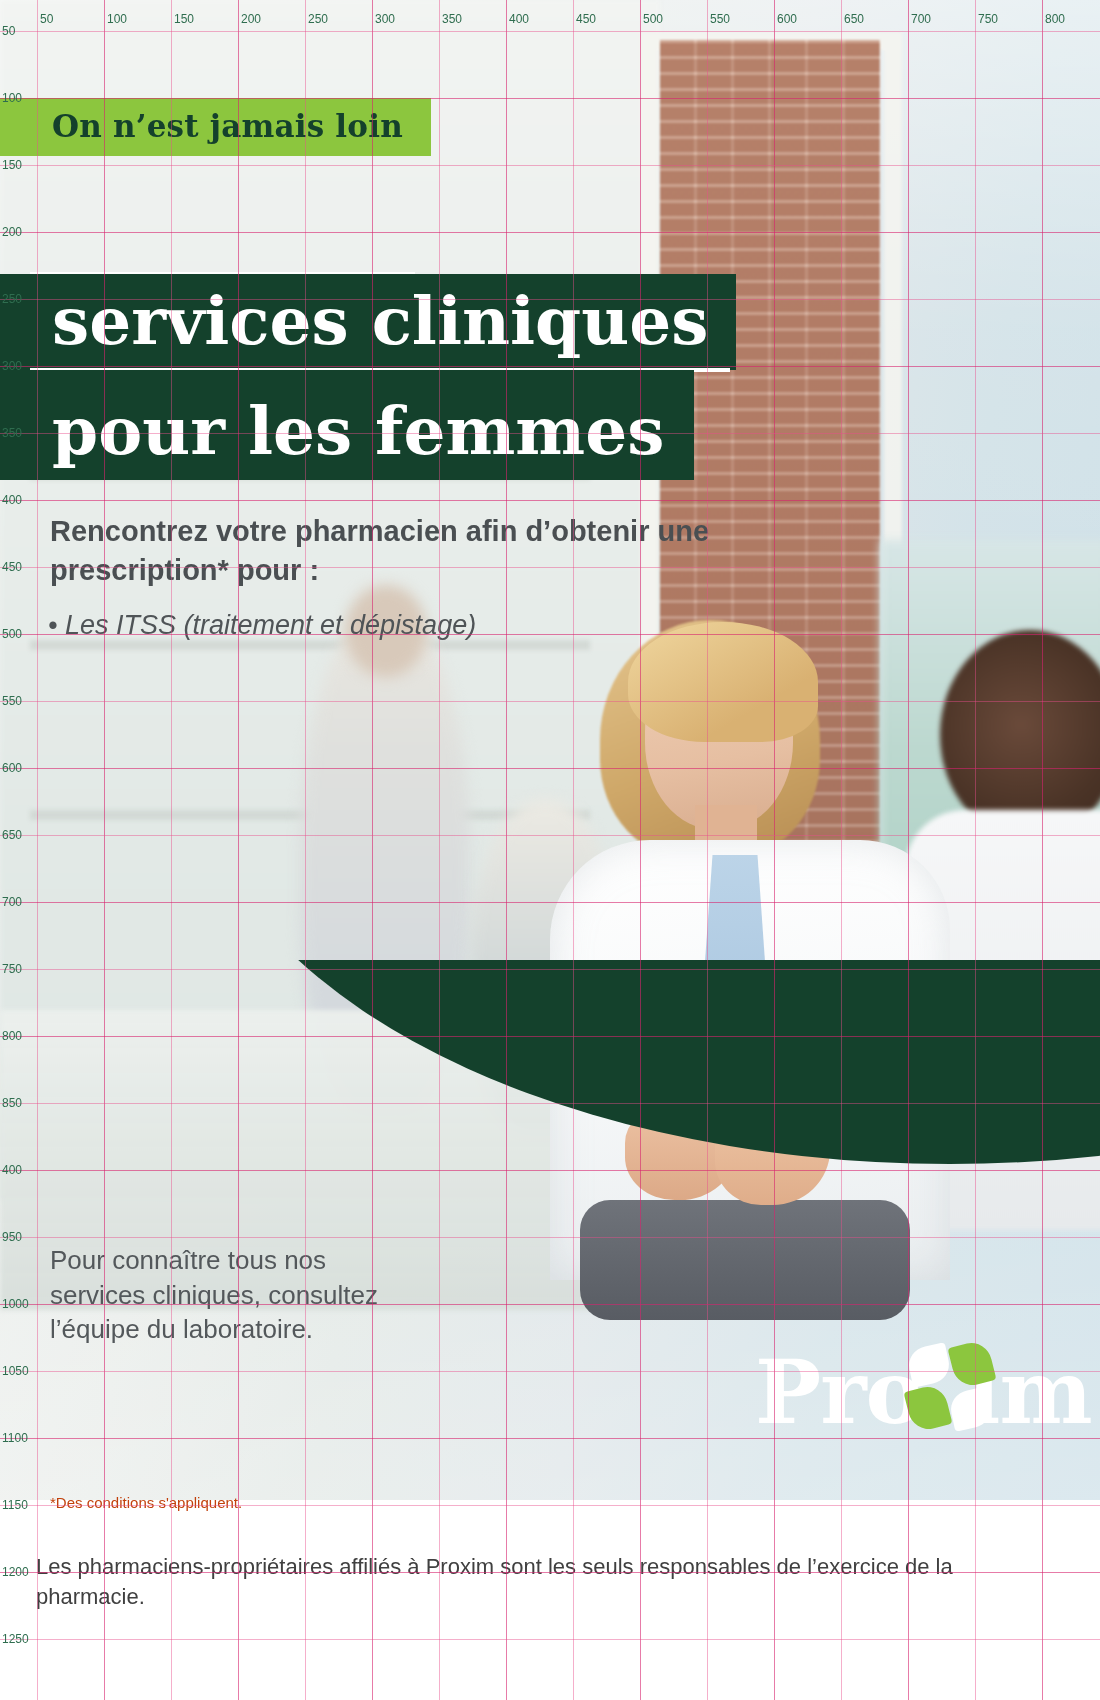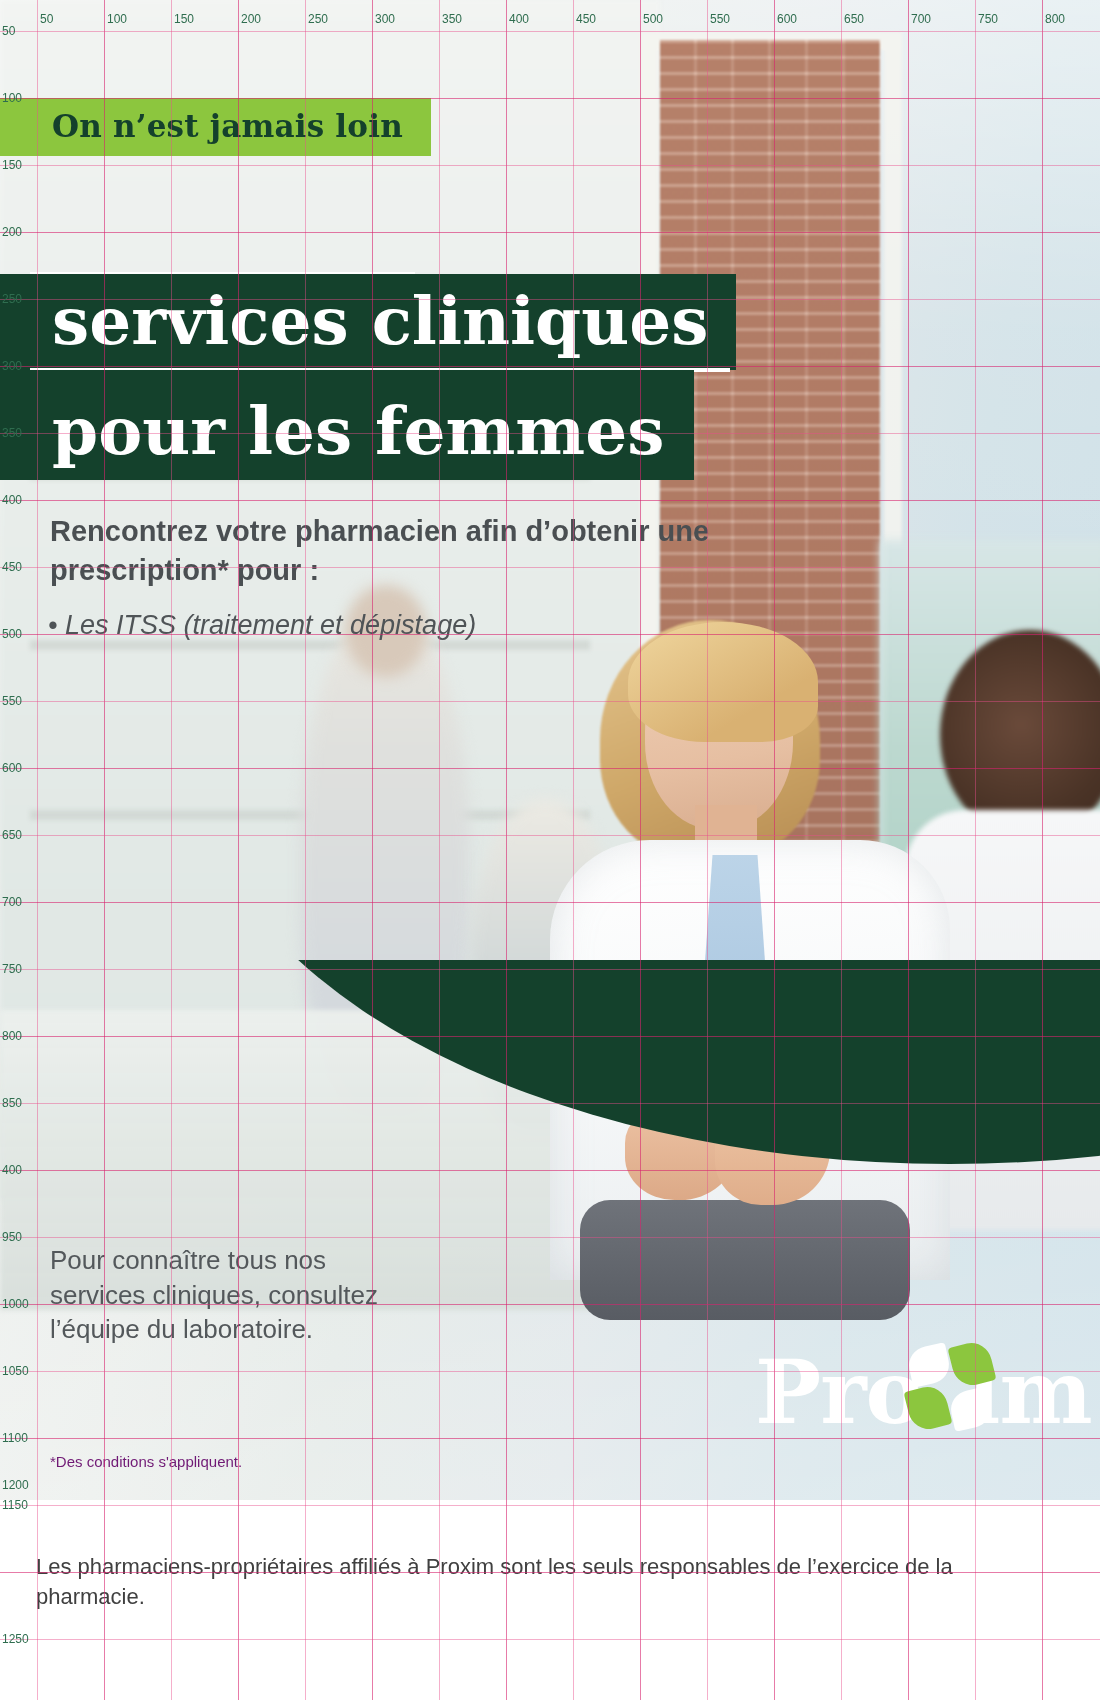--- a/index.html
+++ b/index.html
@@ -246,22 +246,22 @@
     left: 50px;
     top: 1243px;
     width: 330px;
     color: #53585b;
     font-size: 26px;
     line-height: 1.33;
   }
   .legal {
     position: absolute;
     left: 50px;
-    top: 1453px;
-    color: #701a75;
+    top: 1494px;
+    color: #c2410c;
     font-size: 15px;
   }
 
   
   .logo {
     position: absolute;
     left: 735px;
     top: 1340px;
     width: 300px;
     height: 110px;
@@ -463,16 +463,16 @@
     <div class="tick-label vert" style="top: 1230px;">950</div>
     <div class="gridline-h major" style="top: 1304px;"></div>
     <div class="tick-label vert" style="top: 1297px;">1000</div>
     <div class="gridline-h" style="top: 1371px;"></div>
     <div class="tick-label vert" style="top: 1364px; text-align: center;">1050</div>
     <div class="gridline-h major" style="top: 1438px;"></div>
     <div class="tick-label vert" style="top: 1431px;">1100</div>
     <div class="gridline-h" style="top: 1505px;"></div>
     <div class="tick-label vert" style="top: 1498px;">1150</div>
     <div class="gridline-h major" style="top: 1572px;"></div>
-    <div class="tick-label vert" style="top: 1478px; text-align: center;">1200</div>
+    <div class="tick-label vert" style="top: 1565px; text-align: center;">1200</div>
     <div class="gridline-h" style="top: 1639px;"></div>
     <div class="tick-label vert" style="top: 1632px;">1250</div>
   </div>
 
 </body></html>

